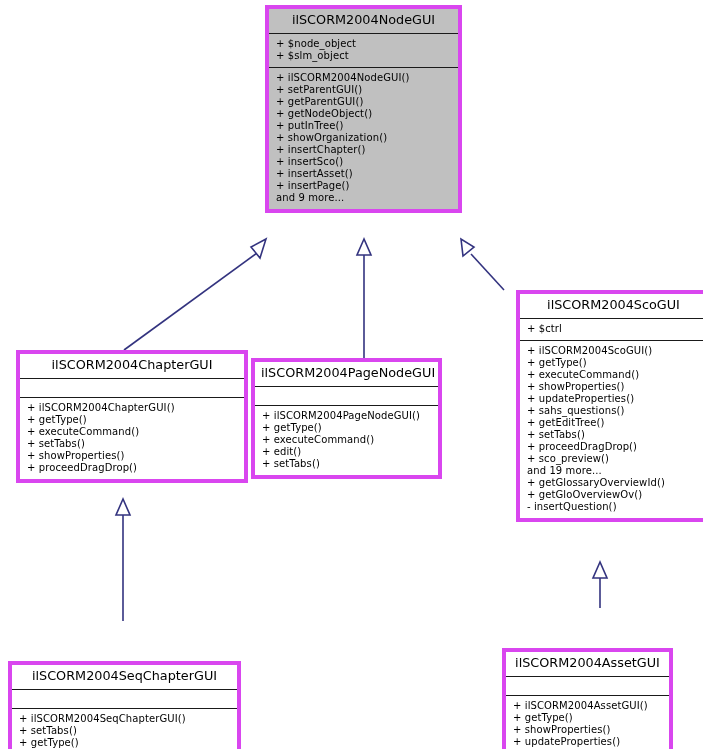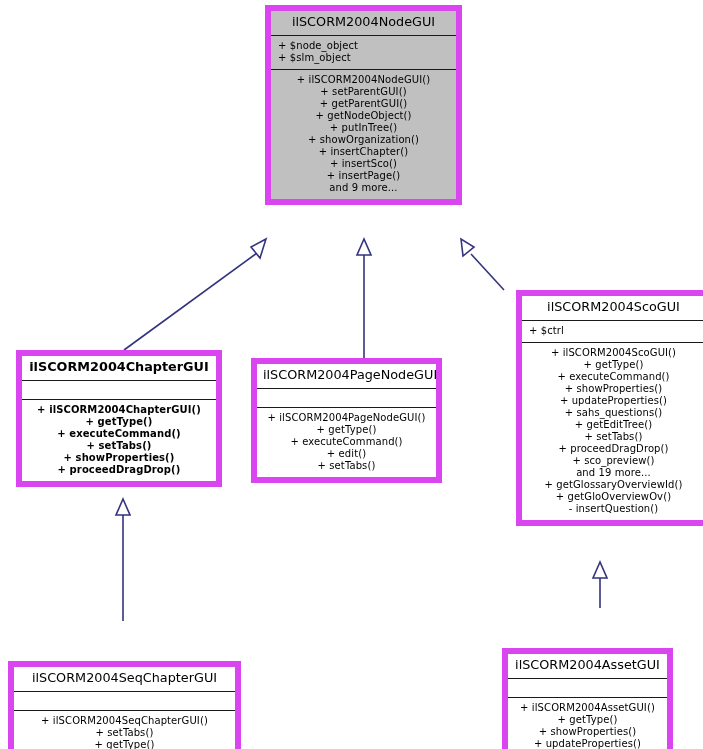--- a/index.html
+++ b/index.html
@@ -23,21 +23,21 @@
   .edges {
     position: absolute;
     left: 0; top: 0;
     width: 703px;
     height: 749px;
     pointer-events: none;
   }
   .uml-class {
     position: absolute;
     box-sizing: border-box;
-    border: 6px solid #d946ef;
+    border: 4px solid #d946ef;
     background: #ffffff;
     font-size: 12.5px;
     line-height: 1.0;
     color: #000000;
   }
   .uml-class.root {
     background: #c0c0c0;
   }
   .uml-title {
     text-align: center;
@@ -50,21 +50,20 @@
     padding: 4px 7px 5px 7px;
     border-bottom: 1px solid #1a1a1a;
     min-height: 10px;
   }
   .uml-attrs.empty {
     padding: 0;
     height: 18px;
   }
   .uml-ops {
     padding: 4px 7px 5px 7px;
-    text-align: center;
   }
   .uml-row {
     white-space: nowrap;
     padding: 1px 0 1px 0;
     font-size: 10px;
     letter-spacing: 0.01em;
   }
 </style>
 </head>
 <body>
@@ -107,26 +106,27 @@
     </div>
     <div class="uml-ops">
       <div class="uml-row">+ ilSCORM2004NodeGUI()</div>
       <div class="uml-row">+ setParentGUI()</div>
       <div class="uml-row">+ getParentGUI()</div>
       <div class="uml-row">+ getNodeObject()</div>
       <div class="uml-row">+ putInTree()</div>
       <div class="uml-row">+ showOrganization()</div>
       <div class="uml-row">+ insertChapter()</div>
       <div class="uml-row">+ insertSco()</div>
+      <div class="uml-row">+ insertAsset()</div>
       <div class="uml-row">+ insertPage()</div>
       <div class="uml-row">and 9 more...</div>
     </div>
   </div>
 
-  <div class="uml-class" style="left:16px; top:350px; width:206px;font-weight:bold;">
+  <div class="uml-class" style="left:16px; top:350px; width:232px;">
     <div class="uml-title">ilSCORM2004ChapterGUI</div>
     <div class="uml-attrs empty"></div>
     <div class="uml-ops">
       <div class="uml-row">+ ilSCORM2004ChapterGUI()</div>
       <div class="uml-row">+ getType()</div>
       <div class="uml-row">+ executeCommand()</div>
       <div class="uml-row">+ setTabs()</div>
       <div class="uml-row">+ showProperties()</div>
       <div class="uml-row">+ proceedDragDrop()</div>
     </div>

